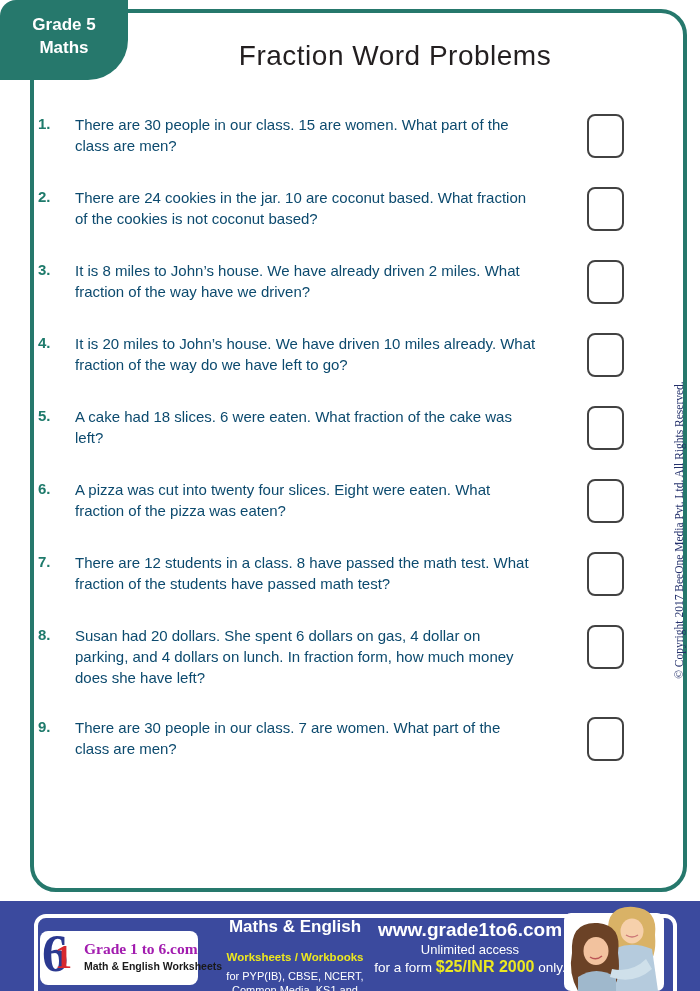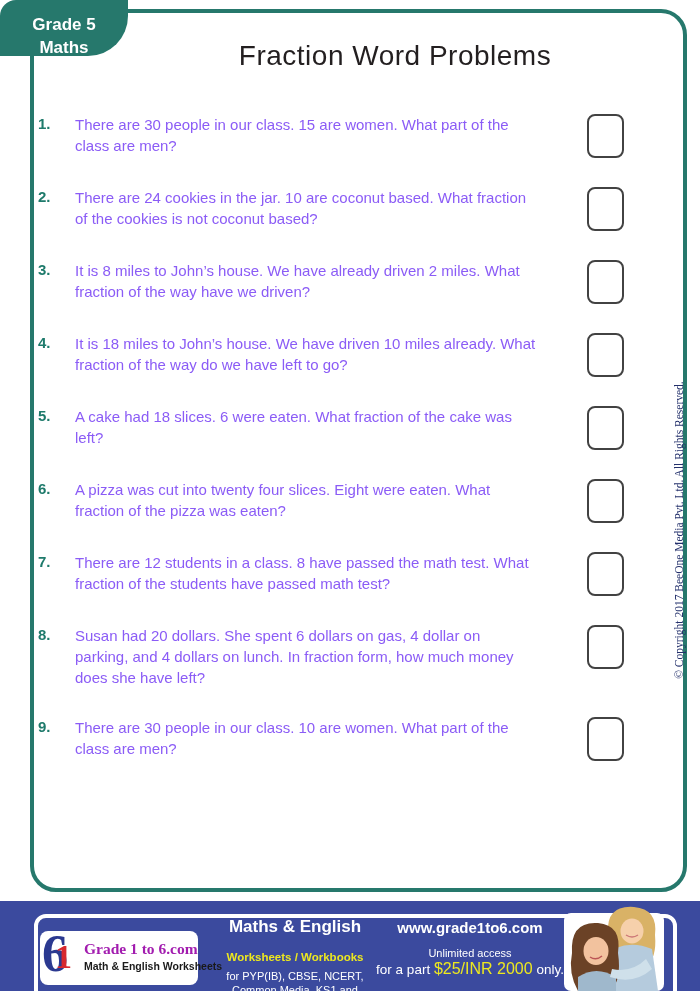--- a/index.html
+++ b/index.html
@@ -7,34 +7,34 @@
     width:700px;height:991px;position:relative;background:#ffffff;
     font-family:"Liberation Sans",sans-serif;overflow:hidden;
   }
   
   .frame{
     position:absolute;left:30px;top:9px;width:657px;height:883px;
     border:4px solid #26786C;border-radius:26px;box-sizing:border-box;
     background:#ffffff;
   }
   .badge{
-    position:absolute;left:0;top:0;width:128px;height:56px;
+    position:absolute;left:0;top:0;width:128px;height:80px;
     background:#26786C;border-radius:16px 0 40px 0;
     color:#ffffff;text-align:center;box-sizing:border-box;padding-top:13px;
     font-weight:bold;font-size:17px;line-height:23px;z-index:3;
   }
   .title{
     position:absolute;top:40px;left:160px;width:470px;text-align:center;
     font-size:28px;font-weight:normal;color:#231F20;letter-spacing:.5px;z-index:2;
   }
   
   .questions{position:absolute;left:38px;top:114px;width:586px;z-index:2;}
   .q-row{display:flex;align-items:flex-start;margin-bottom:29px;}
   .q-num{flex:0 0 37px;width:37px;color:#1E7A6B;font-weight:bold;font-size:15px;padding-top:1px;}
-  .q-text{flex:0 0 462px;width:462px;font-size:15px;line-height:21px;color:#8b5cf6;}
+  .q-text{flex:0 0 462px;width:462px;font-size:15px;line-height:21px;color:#0c4a6e;}
   .answer-box{
     margin-left:auto;flex:0 0 33px;width:33px;height:40px;background:#fff;
     border:2px solid #424242;border-radius:8px;
   }
   
   .copyright{
     position:absolute;left:673px;top:530px;transform-origin:0 0;
     transform:rotate(-90deg) translateX(-50%);white-space:nowrap;
     font-family:"Liberation Serif",serif;font-size:11.5px;color:#23306B;z-index:2;
   }
@@ -65,24 +65,24 @@
     font-family:"Liberation Serif",serif;font-weight:bold;font-size:15.5px;
     color:#a21caf;white-space:nowrap;
   }
   .logo-tagline{font-size:10.5px;font-weight:bold;color:#1a1a1a;white-space:nowrap;margin-top:2px;}
   .center-block{position:absolute;left:215px;top:16px;width:160px;text-align:center;color:#fff;z-index:2;}
   .cb-title{font-weight:bold;font-size:17px;}
   .cb-sub{font-weight:bold;font-size:11.5px;color:#EDE81F;margin-top:14px;}
   .cb-lines{font-size:11px;line-height:14px;margin-top:6px;}
   .subscribe{position:absolute;left:370px;top:17px;width:200px;text-align:center;color:#fff;z-index:2;}
   .sub-label{font-size:12.5px;}
-  .sub-url{font-size:15px;font-weight:bold;margin-top:1px;cursor:pointer;}
-  .sub-access{font-size:11px;margin-top:11px;}
+  .sub-url{font-size:19px;font-weight:bold;margin-top:1px;cursor:pointer;}
+  .sub-access{font-size:13px;margin-top:1px;}
   .sub-price-line{font-size:13.5px;margin-top:1px;white-space:nowrap;}
-  .price{color:#EDE81F;font-weight:normal;font-size:16px;}
+  .price{color:#EDE81F;font-weight:bold;font-size:16px;}
   .photo{position:absolute;left:558px;top:2px;width:112px;height:88px;z-index:3;}
 </style>
 </head>
 <body>
 
 <div class="frame"></div>
 
 <div class="badge">
   <div>Grade 5</div>
   <div>Maths</div>
@@ -104,21 +104,21 @@
   </div>
 
   <div class="q-row">
     <span class="q-num">3.</span>
     <span class="q-text">It is 8 miles to John’s house. We have already driven 2 miles. What fraction of the way have we driven?</span>
     <span class="answer-box"></span>
   </div>
 
   <div class="q-row">
     <span class="q-num">4.</span>
-    <span class="q-text">It is 18 miles to John’s house. We have driven 10 miles already. What fraction of the way do we have left to go?</span>
+    <span class="q-text">It is 20 miles to John’s house. We have driven 10 miles already. What fraction of the way do we have left to go?</span>
     <span class="answer-box"></span>
   </div>
 
   <div class="q-row">
     <span class="q-num">5.</span>
     <span class="q-text">A cake had 18 slices. 6 were eaten. What fraction of the cake was left?</span>
     <span class="answer-box"></span>
   </div>
 
   <div class="q-row">
@@ -134,21 +134,21 @@
   </div>
 
   <div class="q-row">
     <span class="q-num">8.</span>
     <span class="q-text">Susan had 20 dollars. She spent 6 dollars on gas, 4 dollar on parking, and 4 dollars on lunch. In fraction form, how much money does she have left?</span>
     <span class="answer-box"></span>
   </div>
 
   <div class="q-row">
     <span class="q-num">9.</span>
-    <span class="q-text">There are 30 people in our class. 10 are women. What part of the class are men?</span>
+    <span class="q-text">There are 30 people in our class. 7 are women. What part of the class are men?</span>
     <span class="answer-box"></span>
   </div>
 
 </div>
 
 <div class="copyright">© Copyright 2017 BeeOne Media Pvt. Ltd. All Rights Reserved.</div>
 
 <div class="footer">
   <div class="footer-frame"></div>
 
@@ -169,21 +169,21 @@
     <div class="cb-lines">
       <div>for PYP(IB), CBSE, NCERT,</div>
       <div>Common Media, KS1 and</div>
       <div>all International Curriculum.</div>
     </div>
   </div>
 
   <div class="subscribe">
     <div class="sub-url">www.grade1to6.com</div>
     <div class="sub-access">Unlimited access</div>
-    <div class="sub-price-line"><span>for a part </span><span class="price">$25/INR 2000</span><span> only.</span></div>
+    <div class="sub-price-line"><span>for a form </span><span class="price">$25/INR 2000</span><span> only.</span></div>
   </div>
 
   <div class="photo">
     <svg width="112" height="88" viewBox="0 0 112 88" xmlns="http://www.w3.org/2000/svg">
       <rect x="6" y="10" width="100" height="78" rx="7" fill="#ffffff"></rect>
 
       <path d="M50 30 Q48 2 76 4 Q100 6 97 32 Q99 56 88 62 L60 56 Q48 44 50 30 Z" fill="#D9B266"></path>
 
       <ellipse cx="74" cy="28" rx="11.5" ry="12.5" fill="#F6D0AB"></ellipse>
       <path d="M68 32 Q74 36 80 32" stroke="#c77" stroke-width="1.4" fill="none"></path>

